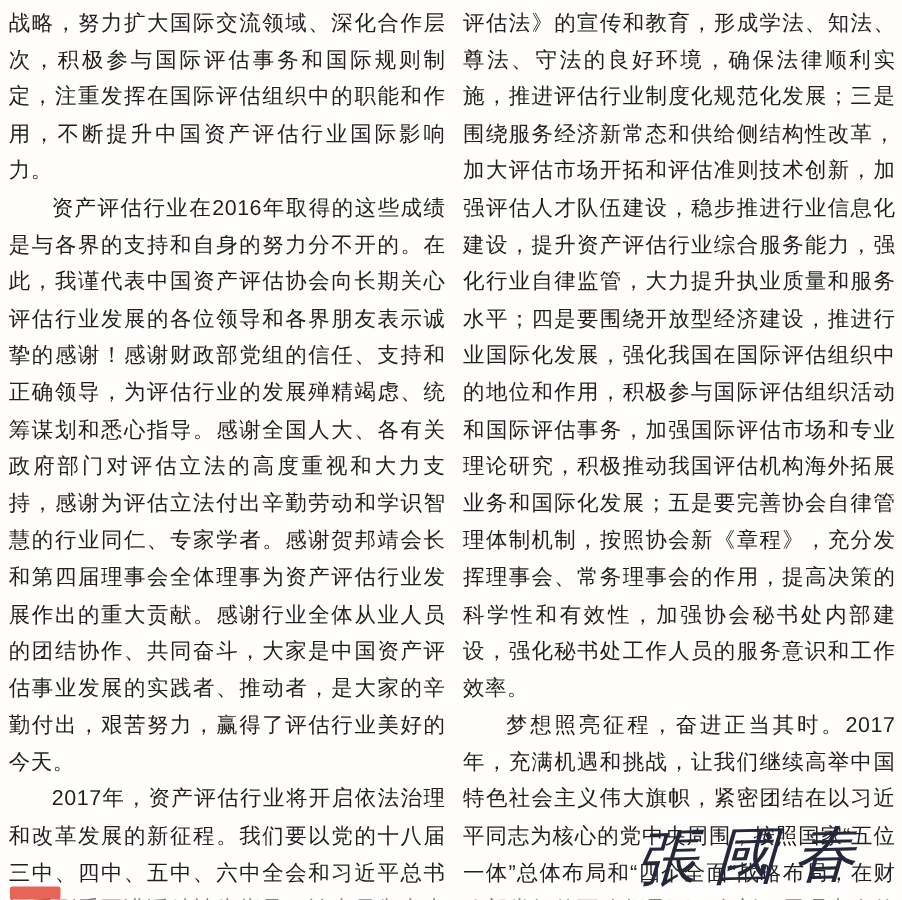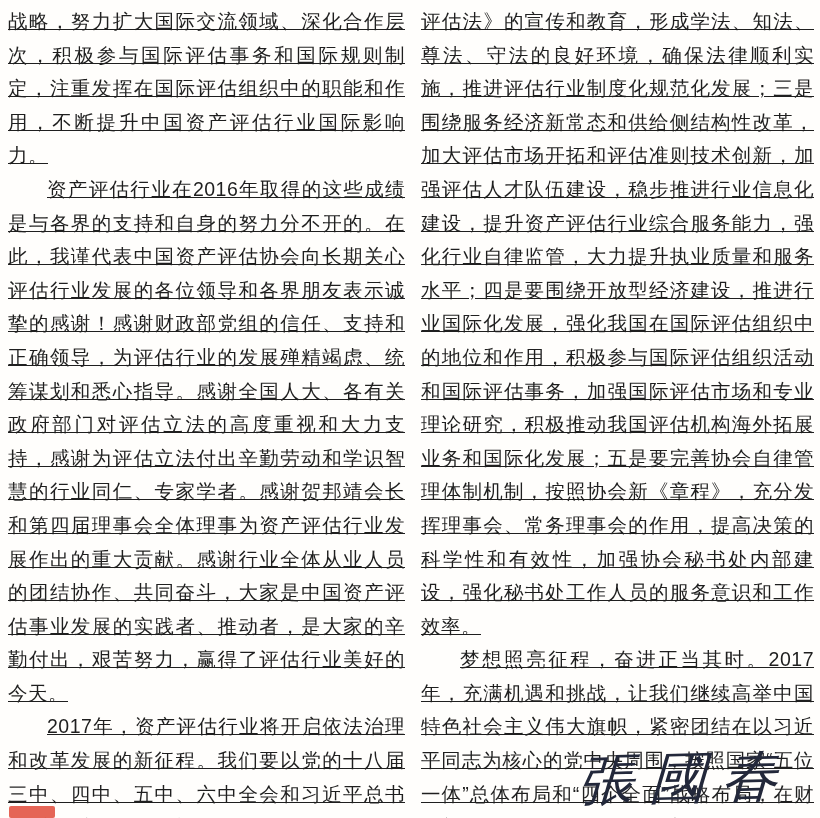--- a/index.html
+++ b/index.html
@@ -21,21 +21,21 @@
     top: 5px;
     font-size: 19.5px;
     line-height: 33.6px;
     text-align: justify;
     text-justify: inter-ideograph;
     letter-spacing: 0.5px;
     color: #1f1f1f;
   }
   #col-left  { left: 8px;   width: 397px; }
   #col-right { left: 421px; width: 393px; }
-  .para { margin: 0; padding: 0; text-decoration: underline; }
+  .para { margin: 0; padding: 0; }
   .indent { text-indent: 2em; }
   #signature {
     position: absolute;
     top: 748px;
     left: 578px;
     width: 225px;
     font-size: 56px;
     letter-spacing: 16px;
     color: #23283a;
     font-style: italic;

